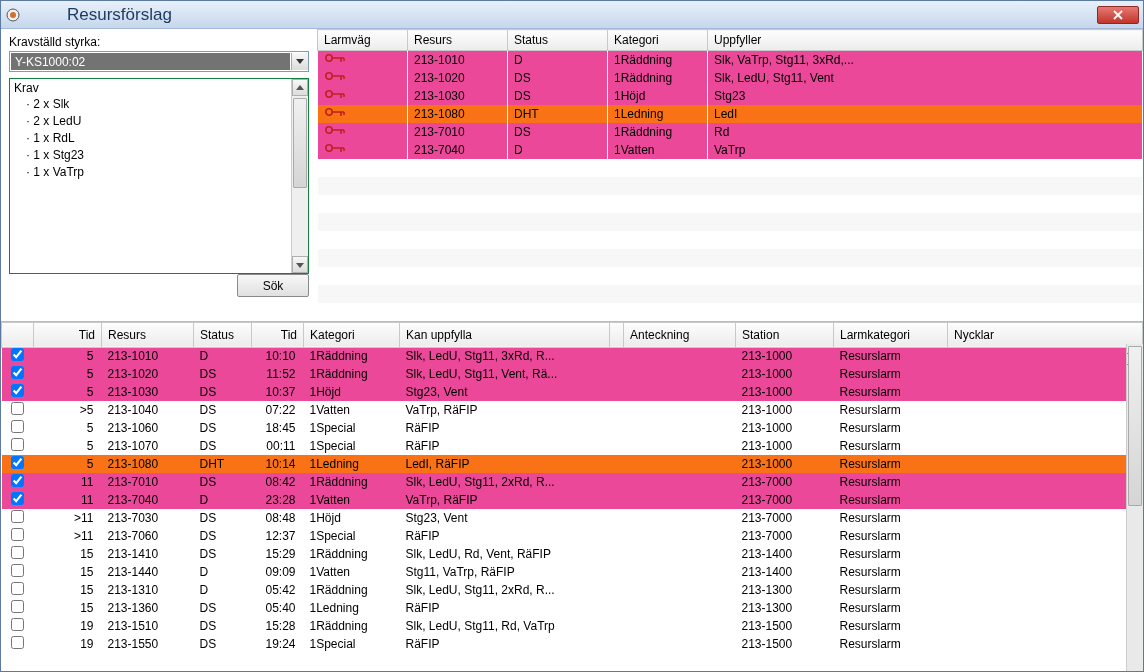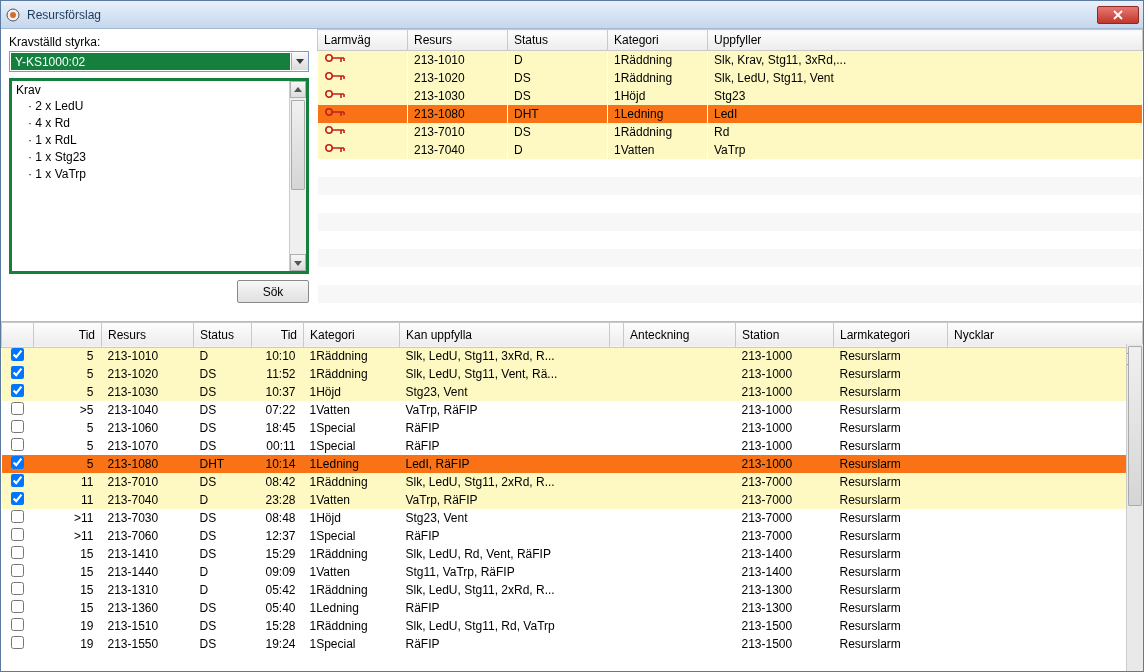--- a/index.html
+++ b/index.html
@@ -2,48 +2,48 @@
 <html><head>
 <meta charset="utf-8">
 <style>
 * { box-sizing: border-box; margin: 0; padding: 0; font-family: Tahoma, Arial, sans-serif; font-size: 12px; }
 body { background: #fff; overflow: hidden; }
 
 .window { width: 1144px; height: 672px; border: 1px solid #5a7aa0; background: #fff; display: flex; flex-direction: column; }
 
 .titlebar { height: 28px; background: linear-gradient(#e8f0fa, #c5d7ec); display: flex; align-items: center; padding: 0 4px; border-bottom: 1px solid #a2b8d4; }
 .titlebar .app-icon { width: 16px; height: 16px; margin-right: 6px; display: flex; align-items: center; justify-content: center; }
-.titlebar .title { flex: 1; color: #1b3a5e; font-size: 12px; }
+.titlebar .title { flex: 1; color: #1b3a5e; font-size: 17px; margin-left: 40px; }
 .titlebar .close-btn { width: 42px; height: 18px; background: linear-gradient(#e67972, #c2362b); border: 1px solid #8a2a21; border-radius: 2px; display: flex; align-items: center; justify-content: center; cursor: pointer; }
 
 .top-area { display: flex; border-bottom: 1px solid #bbb; }
 
 .left-panel { width: 316px; padding: 6px 8px 8px 8px; display: flex; flex-direction: column; }
 .lbl { margin-bottom: 2px; font-size: 12px; }
 .combo { height: 21px; border: 1px solid #7c9cbf; display: flex; align-items: center; background: #fff; }
-.combo input { flex: 1; border: none; outline: none; padding: 2px 4px; background: #15803d; color: #fff; height: 17px; margin: 1px; }
+.combo input { flex: 1; border: none; outline: none; padding: 2px 4px; background: #737373; color: #fff; height: 17px; margin: 1px; }
 .combo .dd { width: 17px; height: 17px; background: linear-gradient(#f7f7f7,#dcdcdc); border-left: 1px solid #aaa; display: flex; align-items: center; justify-content: center; }
 
-.krav-box { margin-top: 6px; border: 3px solid #15803d; height: 196px; display: flex; gap: 46px; }
+.krav-box { margin-top: 6px; border: 1px solid #15803d; height: 196px; display: flex; gap: 46px; }
 .krav-inner { flex: 1; overflow: hidden; padding: 2px 4px; }
 .krav-inner .kh { font-size: 12px; margin-bottom: 1px; }
 .krav-inner .ki { font-size: 12px; padding-left: 12px; line-height: 17px; }
 .vscroll { width: 17px; background: #e9e9e9; border-left: 1px solid #ccc; display: flex; flex-direction: column; }
 .vscroll .sbtn { height: 17px; background: linear-gradient(#f7f7f7,#dcdcdc); border: 1px solid #b0b0b0; display: flex; align-items: center; justify-content: center; }
 .vscroll .track { flex: 1; background: #efefef; position: relative; }
 .vscroll .thumb { position: absolute; left: 1px; right: 1px; top: 2px; height: 90px; background: linear-gradient(#f0f0f0,#d5d5d5); border: 1px solid #aaa; border-radius: 1px; }
 
-.sok-row { margin-top: 6px; display: flex; justify-content: flex-end; align-items: flex-end; }
+.sok-row { display: flex; justify-content: flex-end; align-items: flex-end; }
 .sok-btn { width: 72px; height: 23px; background: linear-gradient(#f7f7f7,#e0e0e0); border: 1px solid #8a8a8a; border-radius: 2px; cursor: pointer; }
 
 .right-panel { flex: 1; padding: 0; }
 .tbl { width: 100%; border-collapse: collapse; table-layout: fixed; }
 .tbl th { background: linear-gradient(#fdfdfd,#ececec); border: 1px solid #c9c9c9; text-align: left; padding: 3px 6px; font-weight: normal; height: 21px; }
 .tbl td { padding: 1px 6px; height: 18px; border-right: 1px solid transparent; white-space: nowrap; overflow: hidden; }
-.row-g { background: #fef9c3; }
+.row-g { background: #ec4899; }
 .row-y { background: #f97316; }
 .row-w { background: #fff; }
 .row-a { background: #f7f7f7; }
 
 .key-icon { display: inline-flex; align-items: center; }
 
 .bottom-tbl-wrap { flex: 1; overflow: hidden; position: relative; }
 .bottom-tbl { width: 100%; border-collapse: collapse; table-layout: fixed; }
 .bottom-tbl th { background: linear-gradient(#fdfdfd,#ececec); border: 1px solid #c9c9c9; text-align: left; padding: 3px 6px; font-weight: normal; height: 25px; }
 .bottom-tbl td { padding: 1px 6px; height: 18px; white-space: nowrap; overflow: hidden; }
@@ -81,22 +81,22 @@
         <div class="dd">
           <svg width="8" height="6" viewBox="0 0 8 6">
               <path d="M0 0 L8 0 L4 5 Z" fill="#333"></path>
             </svg>
         </div>
       </div>
       <div class="krav-box">
         <div class="krav-inner">
           <div class="kh">Krav</div>
           <div id="krav-items">
+              <div class="ki">· 2 x Slk</div>
               <div class="ki">· 2 x LedU</div>
-              <div class="ki">· 4 x Rd</div>
               <div class="ki">· 1 x RdL</div>
               <div class="ki">· 1 x Stg23</div>
               <div class="ki">· 1 x VaTrp</div>
             </div>
         </div>
         <div class="vscroll">
           <div class="sbtn">
               <svg width="8" height="6">
                 <path d="M4 0 L8 5 L0 5 Z" fill="#555"></path>
               </svg>
@@ -138,21 +138,21 @@
             <tr class="row-g">
               <td><span class="key-icon">
                   <svg width="22" height="12" viewBox="0 0 22 12">
                     <circle cx="5" cy="6" r="3.2" fill="none" stroke="#c02020" stroke-width="1.6"></circle>
                     <path d="M8 6 L20 6 M17 6 L17 10 M20 6 L20 9" stroke="#c02020" stroke-width="1.6" fill="none"></path>
                   </svg>
                 </span></td>
               <td>213-1010</td>
               <td>D</td>
               <td>1Räddning</td>
-              <td>Slk, Krav, Stg11, 3xRd,...</td>
+              <td>Slk, VaTrp, Stg11, 3xRd,...</td>
             </tr>
             <tr class="row-g">
               <td><span class="key-icon">
                   <svg width="22" height="12" viewBox="0 0 22 12">
                     <circle cx="5" cy="6" r="3.2" fill="none" stroke="#c02020" stroke-width="1.6"></circle>
                     <path d="M8 6 L20 6 M17 6 L17 10 M20 6 L20 9" stroke="#c02020" stroke-width="1.6" fill="none"></path>
                   </svg>
                 </span></td>
               <td>213-1020</td>
               <td>DS</td>

